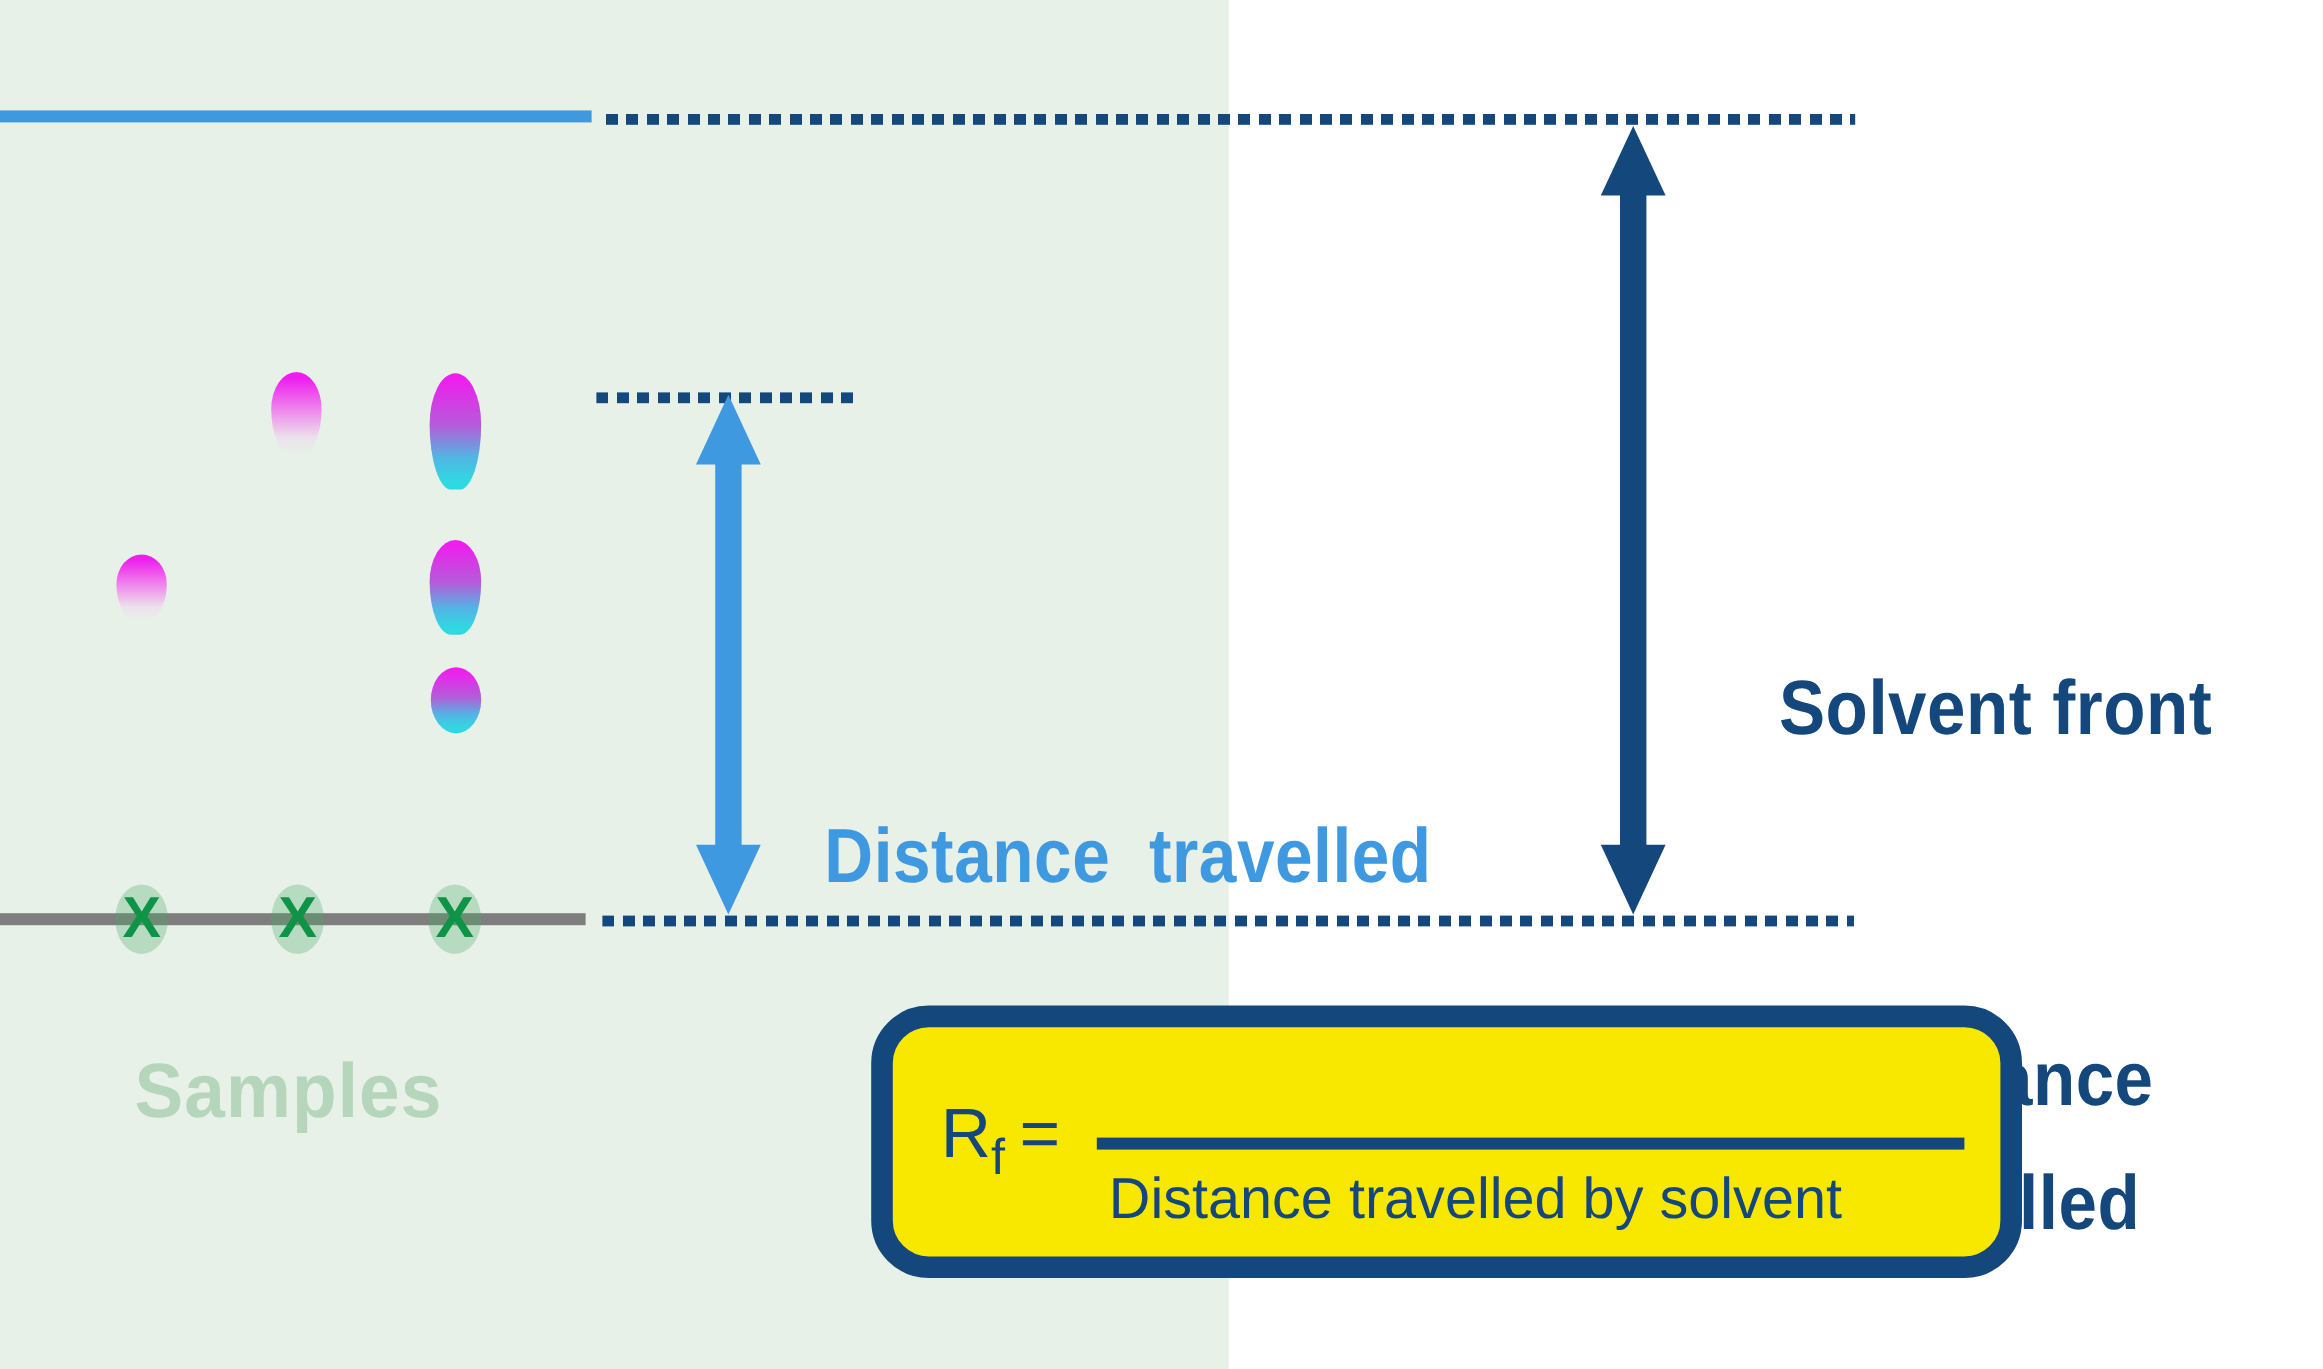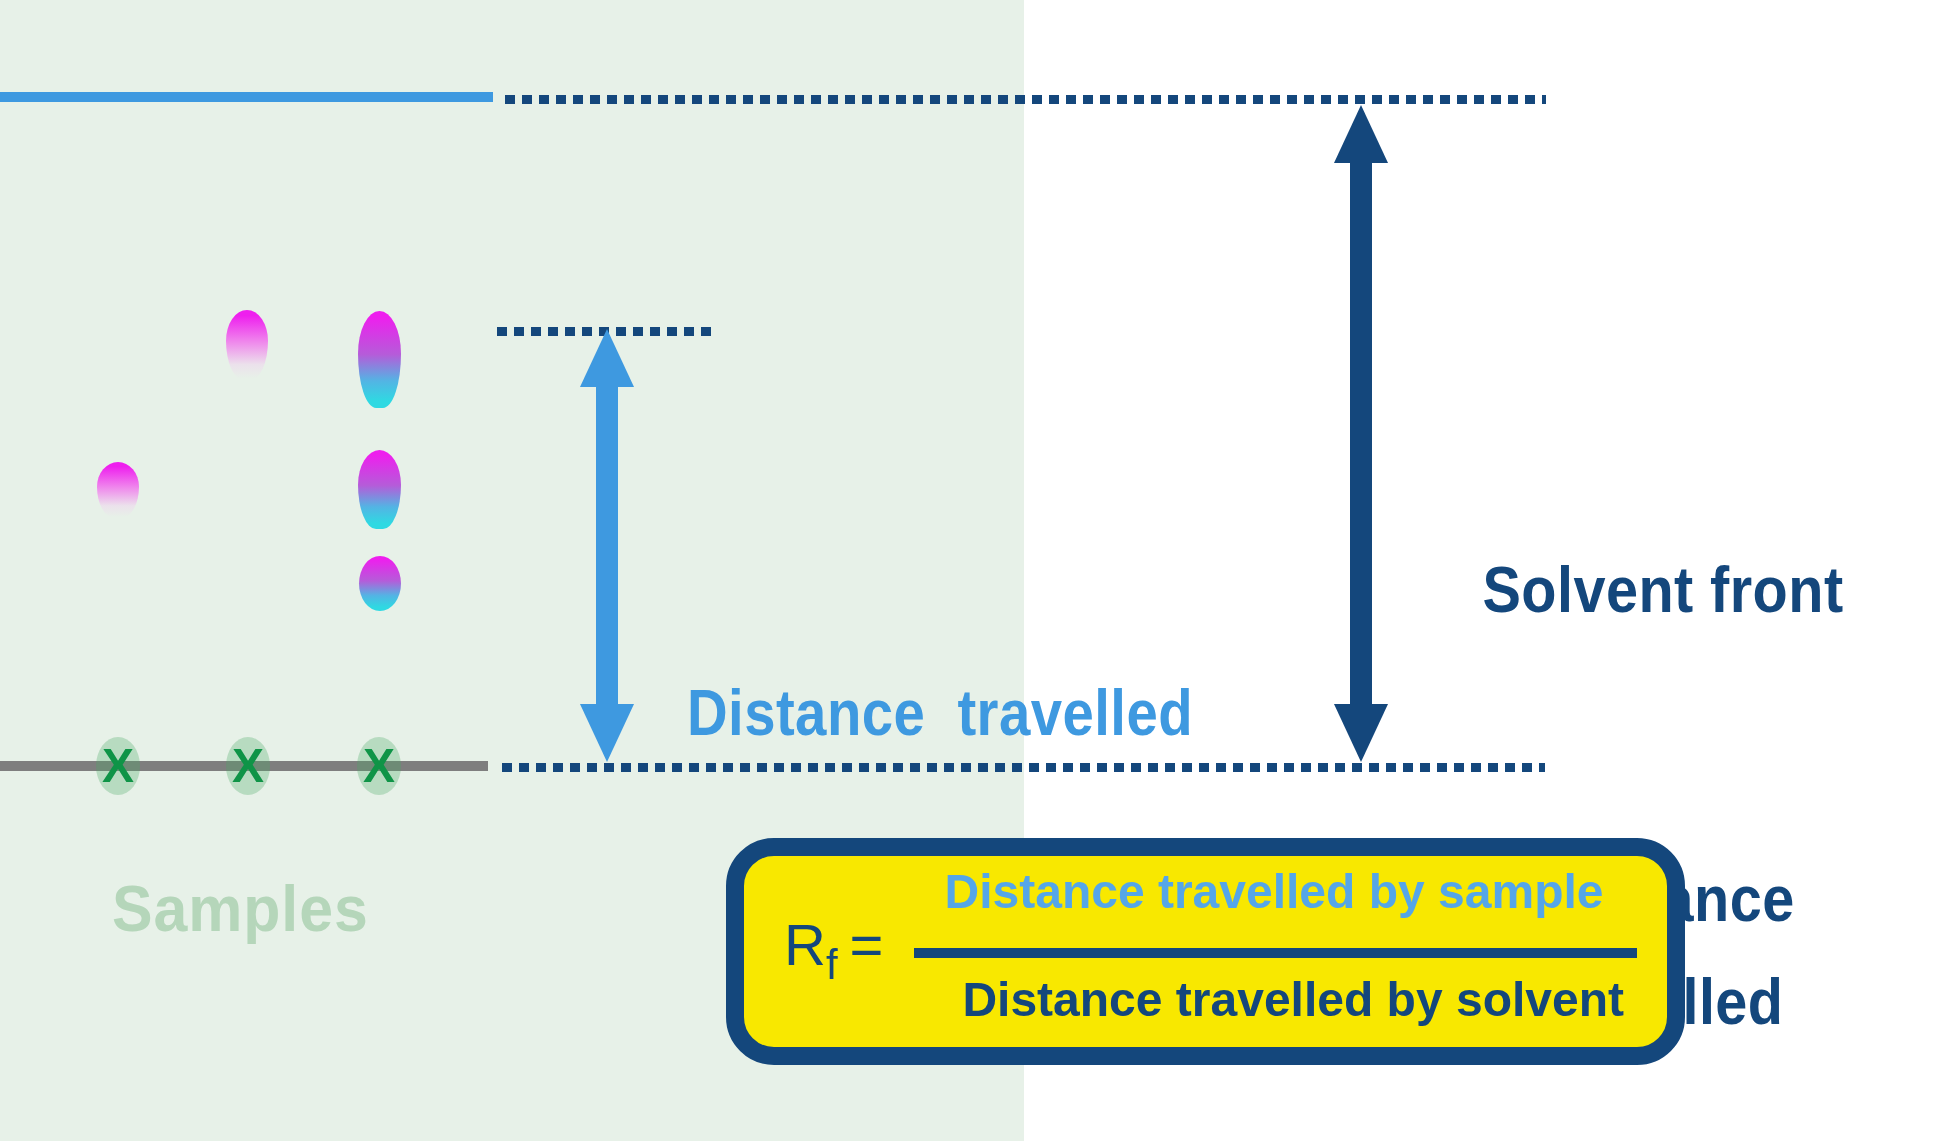--- a/index.html
+++ b/index.html
@@ -48,21 +48,21 @@
   .mark .x{position:relative;color:var(--mark-green);font-size:48px;font-weight:bold;line-height:1;}
 
   
   #formula-box{position:absolute;left:726px;top:838px;width:959px;height:227px;box-sizing:border-box;
     background:var(--formula-yellow);border:18px solid var(--solvent-navy);border-radius:48px;}
   #rf-term{position:absolute;left:784px;top:916px;color:var(--solvent-navy);font-size:58px;font-weight:normal;line-height:1;}
   #rf-term .sub{font-size:42px;position:relative;top:14px;}
   #rf-term .eq{margin-left:12px;}
   #formula-numerator{position:absolute;left:924px;top:864px;width:700px;text-align:center;color:var(--numerator-blue);font-size:48px;line-height:56px;font-weight:bold;}
   #fraction-bar{position:absolute;left:914px;top:948px;width:723px;height:10px;background:var(--solvent-navy);}
-  #formula-denominator{position:absolute;left:924px;top:972px;width:700px;text-align:right;color:var(--solvent-navy);font-size:48px;line-height:56px;font-weight:bold;}
+  #formula-denominator{position:absolute;left:924px;top:972px;width:700px;text-align:left;color:var(--solvent-navy);font-size:48px;line-height:56px;font-weight:normal;}
 </style>
 </head>
 <body>
 
 <div class="stage">
 
   <div class="green-panel"></div>
 
   <div class="hline" id="solvent-line-solid"></div>
   <div class="hline dotted" id="solvent-line-dotted"></div>
@@ -113,17 +113,16 @@
     <div>(Distance travelled</div>
     
   </div>
 
   <div id="samples-label">Samples</div>
 
   <div id="formula-box"></div>
   <div id="rf-term">
     <span>R</span><span class="sub">f</span><span class="eq">=</span>
   </div>
-  <div id="formula-numerator">Distance travelled by sample</div>
   <div id="fraction-bar"></div>
   <div id="formula-denominator">Distance travelled by solvent</div>
 
 </div>
 
 </body></html>

